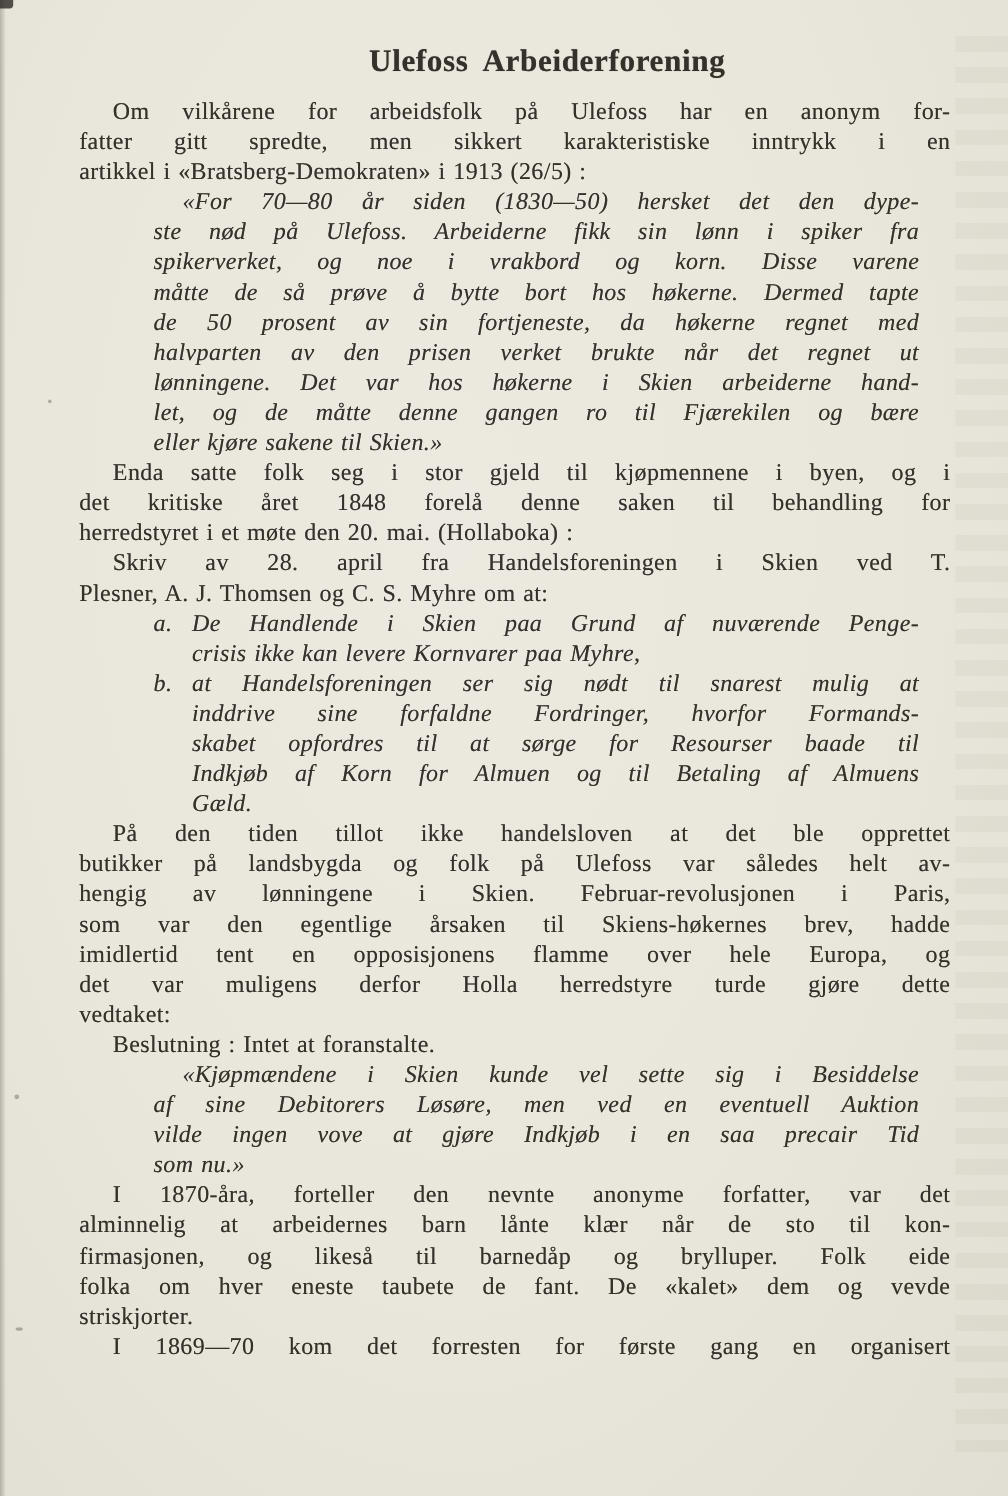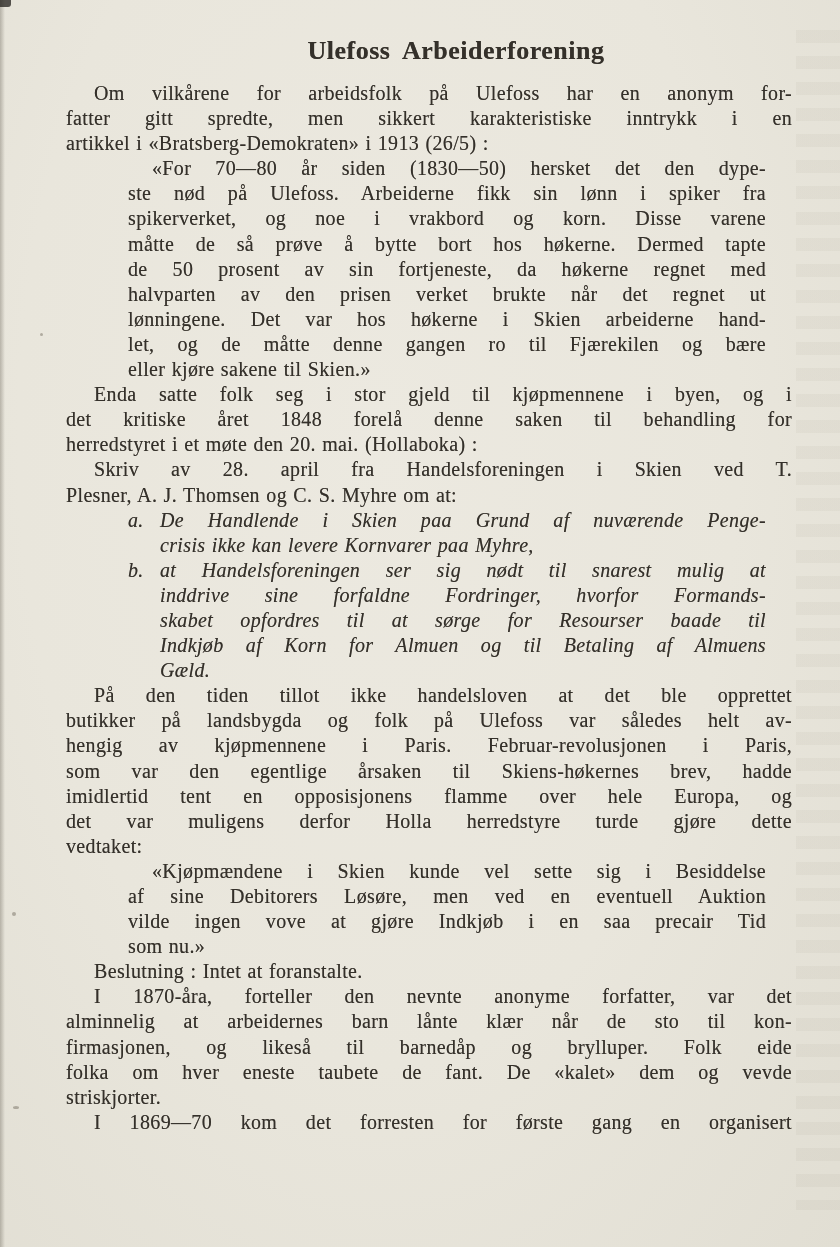--- a/index.html
+++ b/index.html
@@ -55,21 +55,21 @@
     font-size: 20px;
     line-height: 25.1px;
     letter-spacing: 0.35px;
     word-spacing: 1px;
     text-shadow: 0 0 0.5px rgba(52,48,42,0.55);
   }
   .line { text-align: justify; text-align-last: justify; }
   .line.end { text-align-last: left; }
   .line.first { text-indent: 28px; }
 
-  .block.quote { padding-left: 62px; padding-right: 26px; }
+  .block.quote { font-style: italic; padding-left: 62px; padding-right: 26px; }
   .block.quote .line.first { text-indent: 24px; }
 
   .block.list { font-style: italic; padding-left: 94px; padding-right: 26px; position: relative; }
   .block.list .marker { position: absolute; left: 62px; top: 0; }
 </style>
 </head>
 <body style="background: rgb(233, 230, 220);">
 
 <div class="page" style="--ink: #34302a;">
   <div class="edge-left"></div>
@@ -116,34 +116,34 @@
         <span class="marker">b.</span>
         <div class="line">at Handelsforeningen ser sig nødt til snarest mulig at</div>
         <div class="line">inddrive sine forfaldne Fordringer, hvorfor Formands-</div>
         <div class="line">skabet opfordres til at sørge for Resourser baade til</div>
         <div class="line">Indkjøb af Korn for Almuen og til Betaling af Almuens</div>
         <div class="line end">Gæld.</div>
       </div>
       <div class="block body">
         <div class="line first">På den tiden tillot ikke handelsloven at det  ble  opprettet</div>
         <div class="line">butikker på landsbygda og folk på Ulefoss var således helt av-</div>
-        <div class="line">hengig av kjøpmennene i Paris.  Februar-revolusjonen i Paris,</div>
+        <div class="line">hengig av lønningene i Skien.  Februar-revolusjonen i Paris,</div>
         <div class="line">som var den egentlige årsaken til Skiens-høkernes brev, hadde</div>
         <div class="line">imidlertid tent en opposisjonens flamme over hele Europa, og</div>
         <div class="line">det var muligens derfor Holla herredstyre turde gjøre dette</div>
         <div class="line end">vedtaket:</div>
+      </div>
+      <div class="block body">
+        <div class="line first end">Beslutning : Intet at foranstalte.</div>
       </div>
       <div class="block quote">
         <div class="line first">«Kjøpmændene i Skien kunde vel sette sig i Besiddelse</div>
         <div class="line">af sine Debitorers Løsøre, men ved en eventuell Auktion</div>
         <div class="line">vilde ingen vove at gjøre Indkjøb i en  saa  precair  Tid</div>
         <div class="line end">som nu.»</div>
-      </div>
-      <div class="block body">
-        <div class="line first end">Beslutning : Intet at foranstalte.</div>
       </div>
       <div class="block body">
         <div class="line first">I 1870-åra, forteller den nevnte anonyme forfatter, var det</div>
         <div class="line">alminnelig at arbeidernes barn lånte klær når de sto til kon-</div>
         <div class="line">firmasjonen, og likeså til barnedåp og brylluper.  Folk  eide</div>
         <div class="line">folka om hver eneste taubete de fant.  De «kalet» dem og vevde</div>
         <div class="line end">striskjorter.</div>
       </div>
       <div class="block body">
         <div class="line first">I 1869—70 kom det forresten for første gang en organisert</div>

